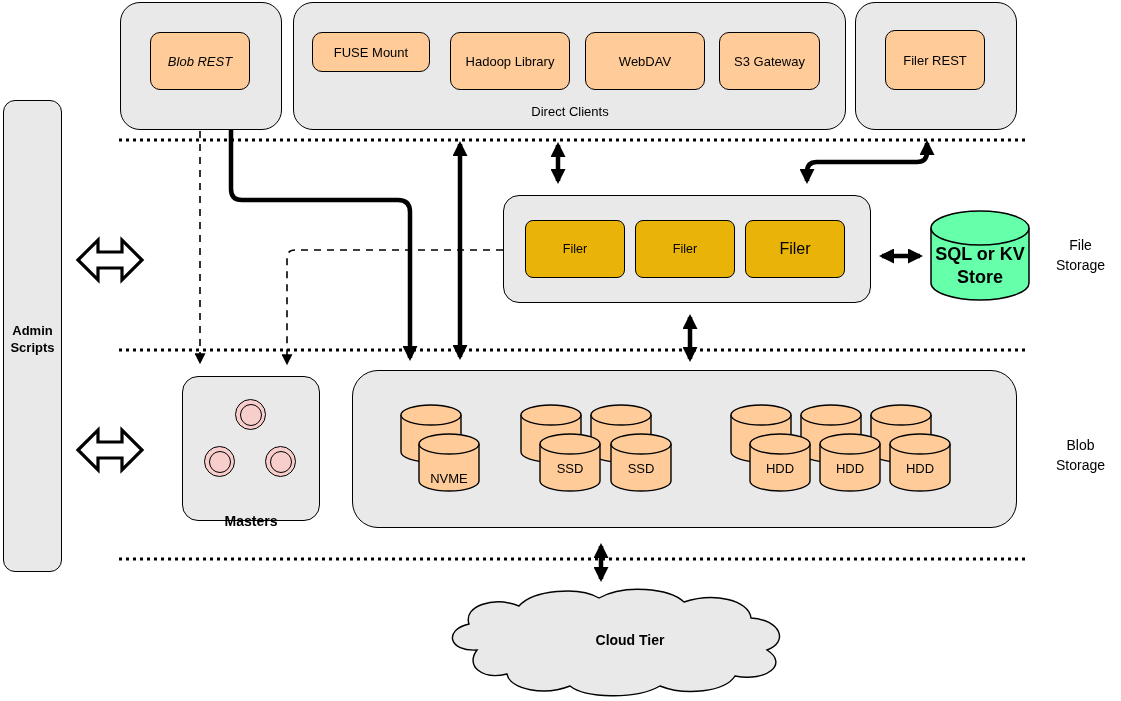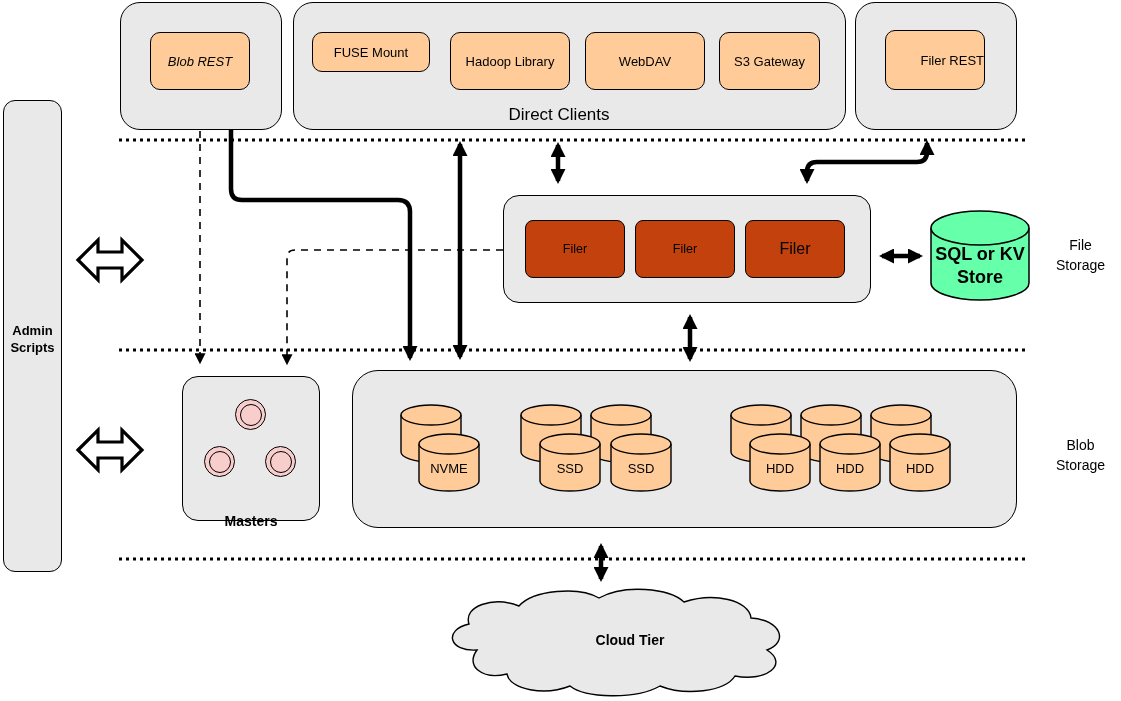--- a/index.html
+++ b/index.html
@@ -9,21 +9,21 @@
   }
   .grp{
     position:absolute;background:#E9E9E9;border:1.5px solid #000;box-sizing:border-box;
   }
   .node{
     position:absolute;border:1.4px solid #000;box-sizing:border-box;
     display:flex;align-items:center;justify-content:center;
     font-size:13px;text-align:center;
   }
   .orange{background:#FFCC99;border-radius:10px;}
-  .green{background:#c2410c;border-radius:8px;}
+  .green{background:#eab308;border-radius:8px;}
   .lbl{position:absolute;text-align:center;line-height:1.4;}
   .bold{font-weight:bold;}
   .layer-svg{position:absolute;left:0;top:0;z-index:2;pointer-events:none;}
   .toplabel{position:absolute;z-index:3;text-align:center;}
   .circle-outer{
     position:absolute;width:31px;height:31px;border-radius:50%;
     background:#F8CECC;border:1.6px solid #000;box-sizing:border-box;
     display:flex;align-items:center;justify-content:center;
   }
   .circle-inner{
@@ -53,24 +53,24 @@
   </div>
   <div class="node orange" style="left:585px;top:32px;width:120px;height:58px;">
     <span>WebDAV</span>
   </div>
   <div class="node orange" style="left:450px;top:32px;width:120px;height:58px;">
     <span>Hadoop Library</span>
   </div>
   <div class="node orange" style="left:719px;top:32px;width:101px;height:58px;">
     <span>S3 Gateway</span>
   </div>
-  <div class="lbl" style="left:293px;top:103px;width:532px;font-size:17px;">Direct Clients</div>
+  <div class="lbl" style="left:293px;top:103px;width:532px;font-size:13px;padding-left:11px;">Direct Clients</div>
 
   <div class="grp" style="left:855px;top:2px;width:162px;height:128px;border-radius:20px;"></div>
-  <div class="node orange" style="left:885px;top:30px;width:100px;height:60px;justify-content:flex-end;">
+  <div class="node orange" style="left:885px;top:30px;width:100px;height:60px;">
     <span>Filer REST</span>
   </div>
 
   <div class="grp" style="left:503px;top:195px;width:368px;height:108px;border-radius:16px;"></div>
   <div class="node green" style="left:525px;top:220px;width:100px;height:58px;font-size:12.5px;">
     <span>Filer</span>
   </div>
   <div class="node green" style="left:635px;top:220px;width:100px;height:58px;font-size:12.5px;">
     <span>Filer</span>
   </div>
@@ -207,20 +207,20 @@
                C 198,112 148,110 133,98
                C 108,108 73,102 70,86
                C 45,92 28,78 40,62 Z" fill="#E9E9E9" stroke="#000" stroke-width="1.4"></path>
     </g>
   </svg>
 
   <div class="toplabel bold" style="left:930px;top:243px;width:100px;font-size:18px;line-height:1.25;">
     <div>SQL or KV</div>
     <div>Store</div>
   </div>
-  <div class="toplabel" style="left:418px;top:461px;width:62px;font-size:13px;">NVME</div>
+  <div class="toplabel" style="left:418px;top:471px;width:62px;font-size:13px;">NVME</div>
   <div class="toplabel" style="left:539px;top:461px;width:62px;font-size:13px;">SSD</div>
   <div class="toplabel" style="left:610px;top:461px;width:62px;font-size:13px;">SSD</div>
   <div class="toplabel" style="left:749px;top:461px;width:62px;font-size:13px;">HDD</div>
   <div class="toplabel" style="left:819px;top:461px;width:62px;font-size:13px;">HDD</div>
   <div class="toplabel" style="left:889px;top:461px;width:62px;font-size:13px;">HDD</div>
   <div class="toplabel bold" style="left:520px;top:632px;width:220px;font-size:14px;">Cloud Tier</div>
 </div>
 
 </body></html>

